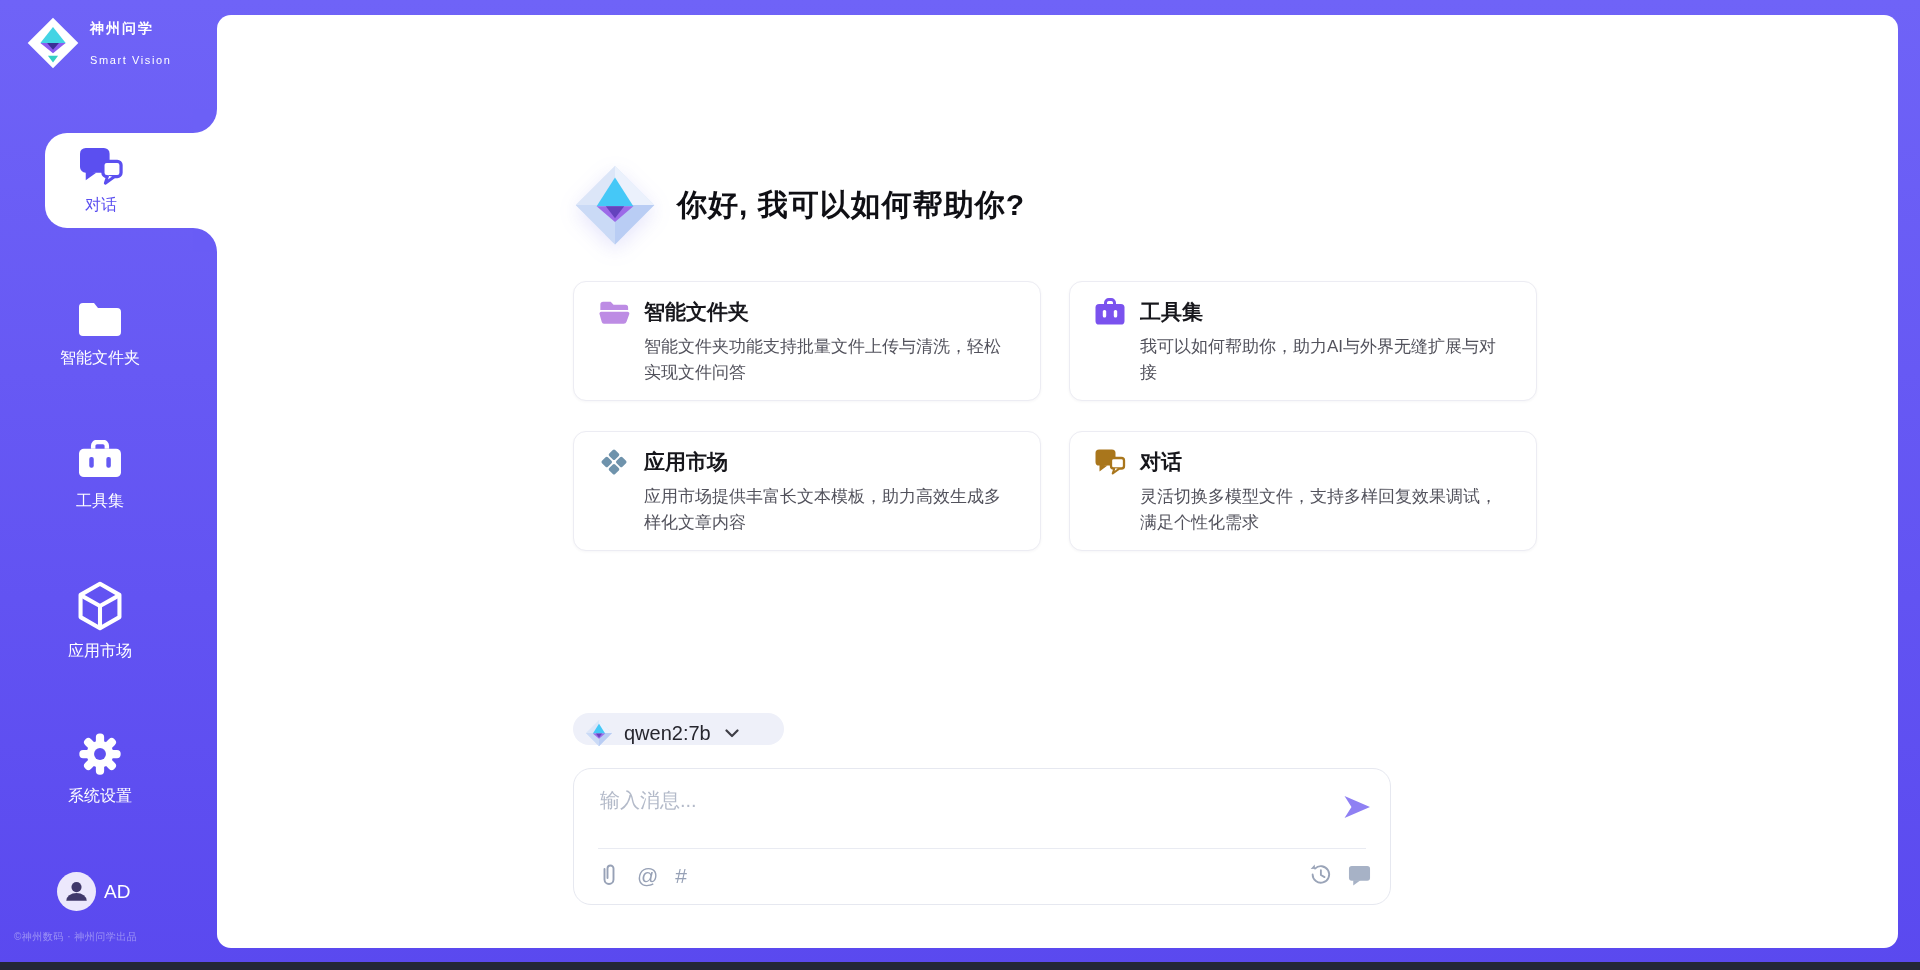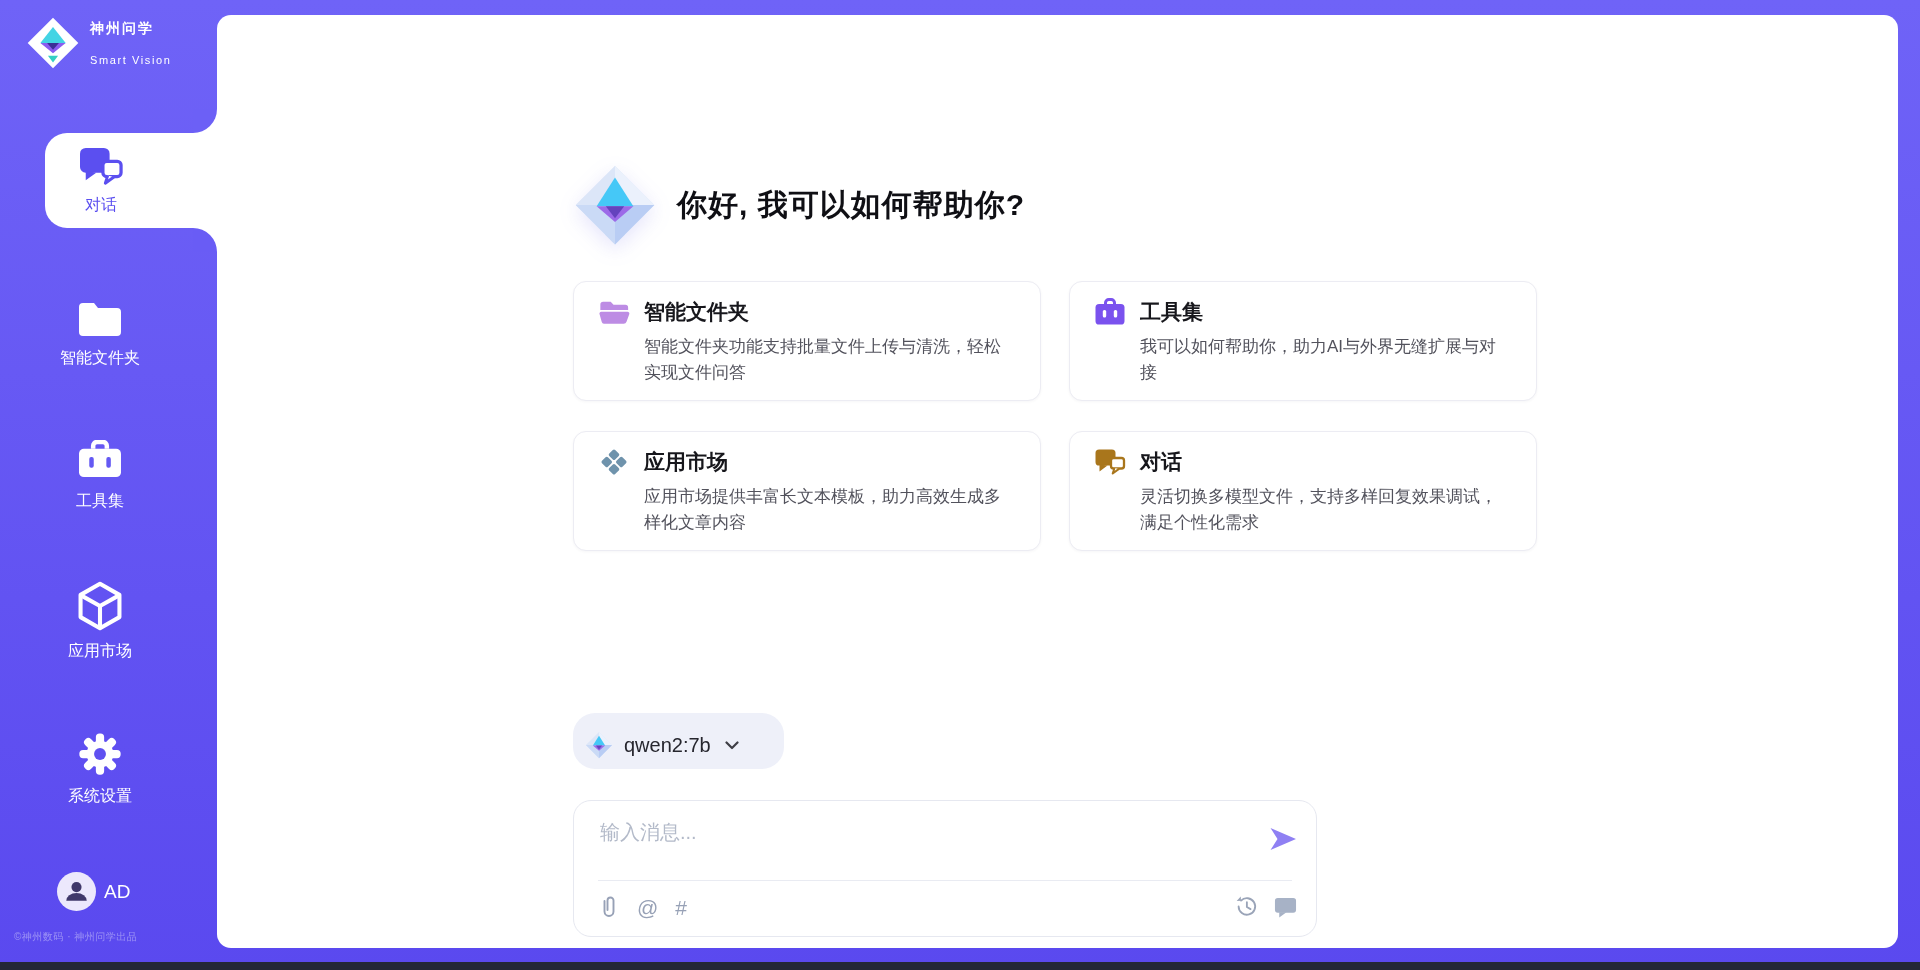--- a/index.html
+++ b/index.html
@@ -66,31 +66,31 @@
     height:120px; background:#fff; border:1px solid #ececf3; border-radius:13px;
     padding:14px 24px 12px; box-shadow:0 1px 3px rgba(25,25,60,0.04); cursor:pointer;
   }
   .card-head { display:flex; align-items:center; gap:14px; height:32px; }
   .card-icon { width:32px; height:28px; flex:0 0 auto; }
   .card-title { font-size:21px; font-weight:700; color:#17171c; }
   .card-desc { margin-left:46px; margin-top:6px; font-size:17px; line-height:26px; color:#52525c; }
 
   
   .model-pill {
-    position:absolute; left:356px; top:698px; height:56px; width:211px;
+    position:absolute; left:356px; top:698px; height:32px; width:211px;
     background:#eef0f9; border-radius:22px; display:flex; align-items:center;
     padding:8px 14px 0 12px; gap:11px; cursor:pointer;
   }
   .model-pill .pill-diamond { width:28px; height:28px; }
   .model-name { font-size:20px; color:#26262e; }
   .pill-chevron { width:14px; height:9px; margin-left:3px; }
 
   
   .composer {
-    position:absolute; left:356px; top:785px; width:744px; height:137px;
+    position:absolute; left:356px; top:753px; width:818px; height:137px;
     border:1px solid #e6e8f0; border-radius:18px; background:#fff;
   }
   .composer-input {
     position:absolute; left:24px; top:14px; width:800px; height:34px;
     border:none; outline:none; font-size:20px; color:#333; font-family:inherit; background:transparent;
   }
   .composer-input::placeholder { color:#b3bac9; }
   .send { position:absolute; right:16px; top:24px; width:34px; height:30px; border:none; background:transparent; padding:0; cursor:pointer; }
   .send svg { width:30px; height:26px; }
   .divider { position:absolute; left:24px; right:24px; top:79px; height:1px; background:#e9ebf2; }

